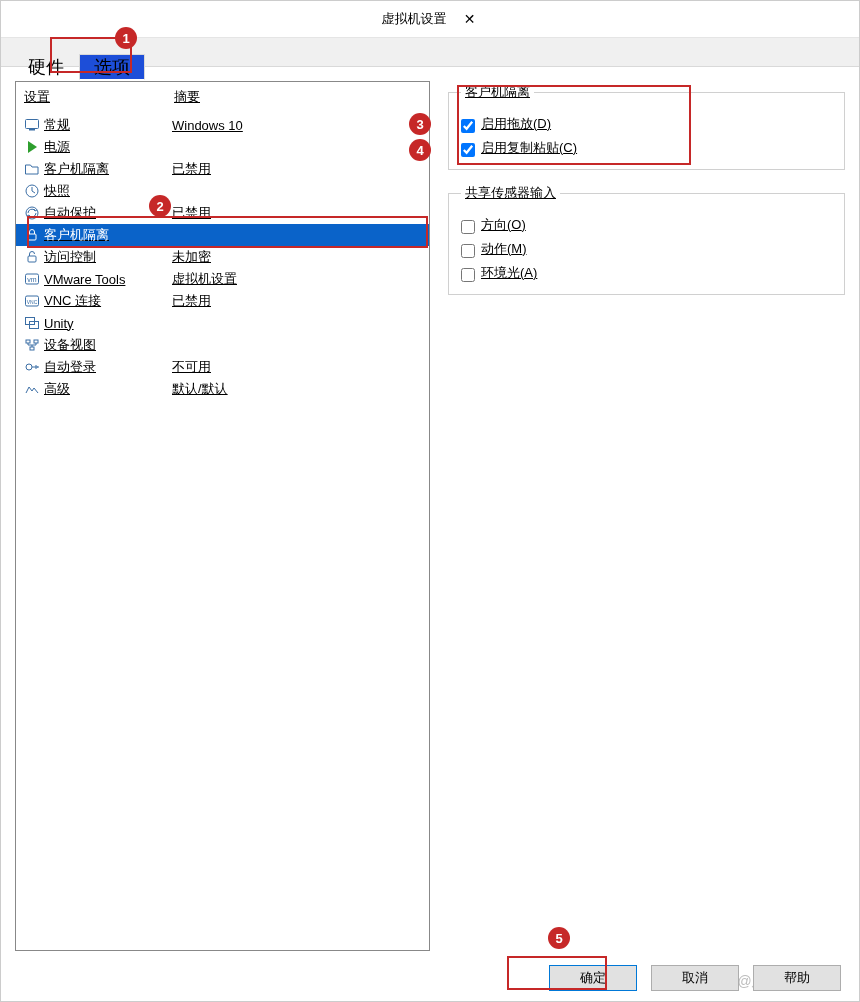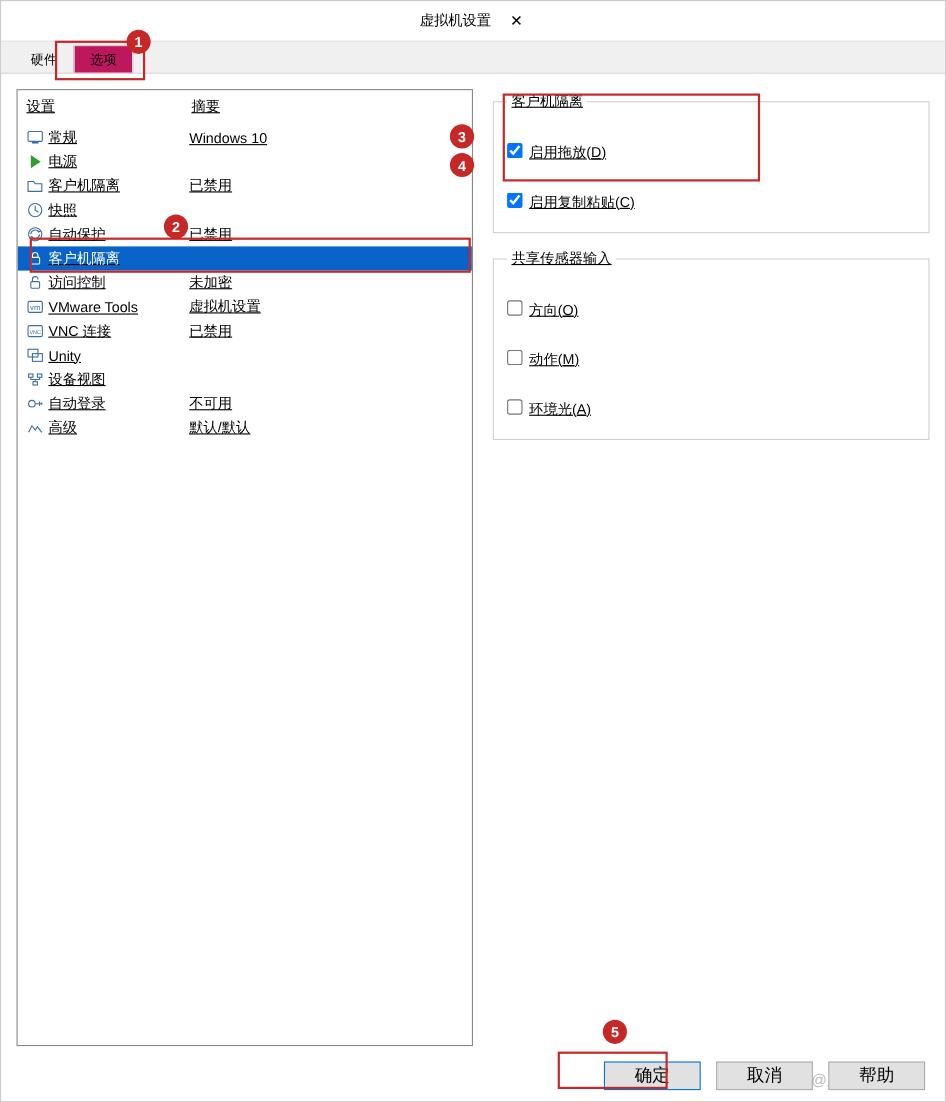--- a/index.html
+++ b/index.html
@@ -9,44 +9,44 @@
     font-family: "Microsoft YaHei", "Segoe UI", Tahoma, sans-serif;
     font-size:13px; color:#000; background:#fff; position:relative;
   }
   .window { width:860px; height:1002px; border:1px solid #ccc; background:#fff; position:relative; }
   .titlebar { height:36px; display:flex; align-items:center; justify-content:center; padding:0 0 0 14px; }
   .titlebar-title { font-size:13px; }
   .titlebar-close { width:46px; height:36px; display:flex; align-items:center; justify-content:center; }
   .close-x::before { content:"✕"; font-size:14px; }
 
   .tabstrip { height:30px; background:#f0f0f0; border-top:1px solid #e5e5e5; border-bottom:1px solid #d9d9d9; display:flex; align-items:flex-end; padding-left:12px; }
-  .tab { height:26px; padding:0 14px; display:flex; align-items:center; font-size:12px; border:1px solid transparent; position:relative; top:1px; cursor:default; }
-  .tab.active { background:#be185d; border:1px solid #d9d9d9; border-bottom-color:#fff; }
+  .tab { height:26px; padding:0 14px; display:flex; align-items:center; font-size:18px; border:1px solid transparent; position:relative; top:14px; cursor:default; }
+  .tab.active { background:#1d4ed8; border:1px solid #d9d9d9; border-bottom-color:#fff; }
 
   .body-area { position:absolute; top:66px; left:0; right:0; bottom:50px; padding:14px 14px 0 14px; display:flex; gap:0;text-decoration:underline; }
   .left-pane { width:415px; border:1px solid #888; padding:6px 0 6px 0; background:#fff; overflow:hidden; }
   .left-header { display:flex; padding:0 8px 8px 8px; font-size:13px; }
   .col-setting { width:150px; }
   .col-summary { flex:1; }
   .list { }
   .list-row { display:flex; align-items:center; height:22px; padding:0 6px; font-size:13px; }
   .list-row .icon-slot { width:20px; display:flex; align-items:center; justify-content:center; }
   .list-row .name-slot { width:130px; padding-left:2px; white-space:nowrap; }
   .list-row .summary-slot { flex:1; white-space:nowrap; }
   .list-row.selected { background:#0a63c9; color:#fff; }
 
   .right-pane { flex:1; padding:2px 0 0 18px; }
   fieldset.group { border:1px solid #d0d0d0; margin:0 0 14px 0; padding:8px 12px 12px 12px; }
   fieldset.group legend { padding:0 4px; font-size:13px; }
-  .chk-row { display:flex; align-items:flex-start; height:24px;margin-top:21px; }
+  .chk-row { display:flex; align-items:flex-end; height:24px; }
   .chk-row input[type="checkbox"] { margin:0 6px 0 0; width:14px; height:14px; }
   .chk-label .hk { text-decoration:underline; }
 
   .button-bar { position:absolute; bottom:10px; right:18px; display:flex; gap:14px; }
-  .win-btn { width:88px; height:26px; border:1px solid #adadad; background:#e1e1e1; font-family:inherit; font-size:16px; cursor:default; }
+  .win-btn { width:88px; height:26px; border:1px solid #adadad; background:#e1e1e1; font-family:inherit; font-size:13px; cursor:default; }
   .win-btn.primary { border:1px solid #0078d7; background:#e1e1e1; }
 
   .watermark { position:absolute; bottom:10px; right:20px; color:#bdbdbd; font-size:14px; letter-spacing:0.5px; pointer-events:none; font-style:italic; }
 
   
   .callout { position:absolute; width:22px; height:22px; border-radius:50%; background:#c62828; color:#fff; display:flex; align-items:center; justify-content:center; font-size:13px; font-weight:bold; z-index:20; pointer-events:none; }
   .red-box { position:absolute; border:2px solid #c62828; z-index:15; pointer-events:none; }
 
   
   svg.ic { width:16px; height:16px; display:block; }

